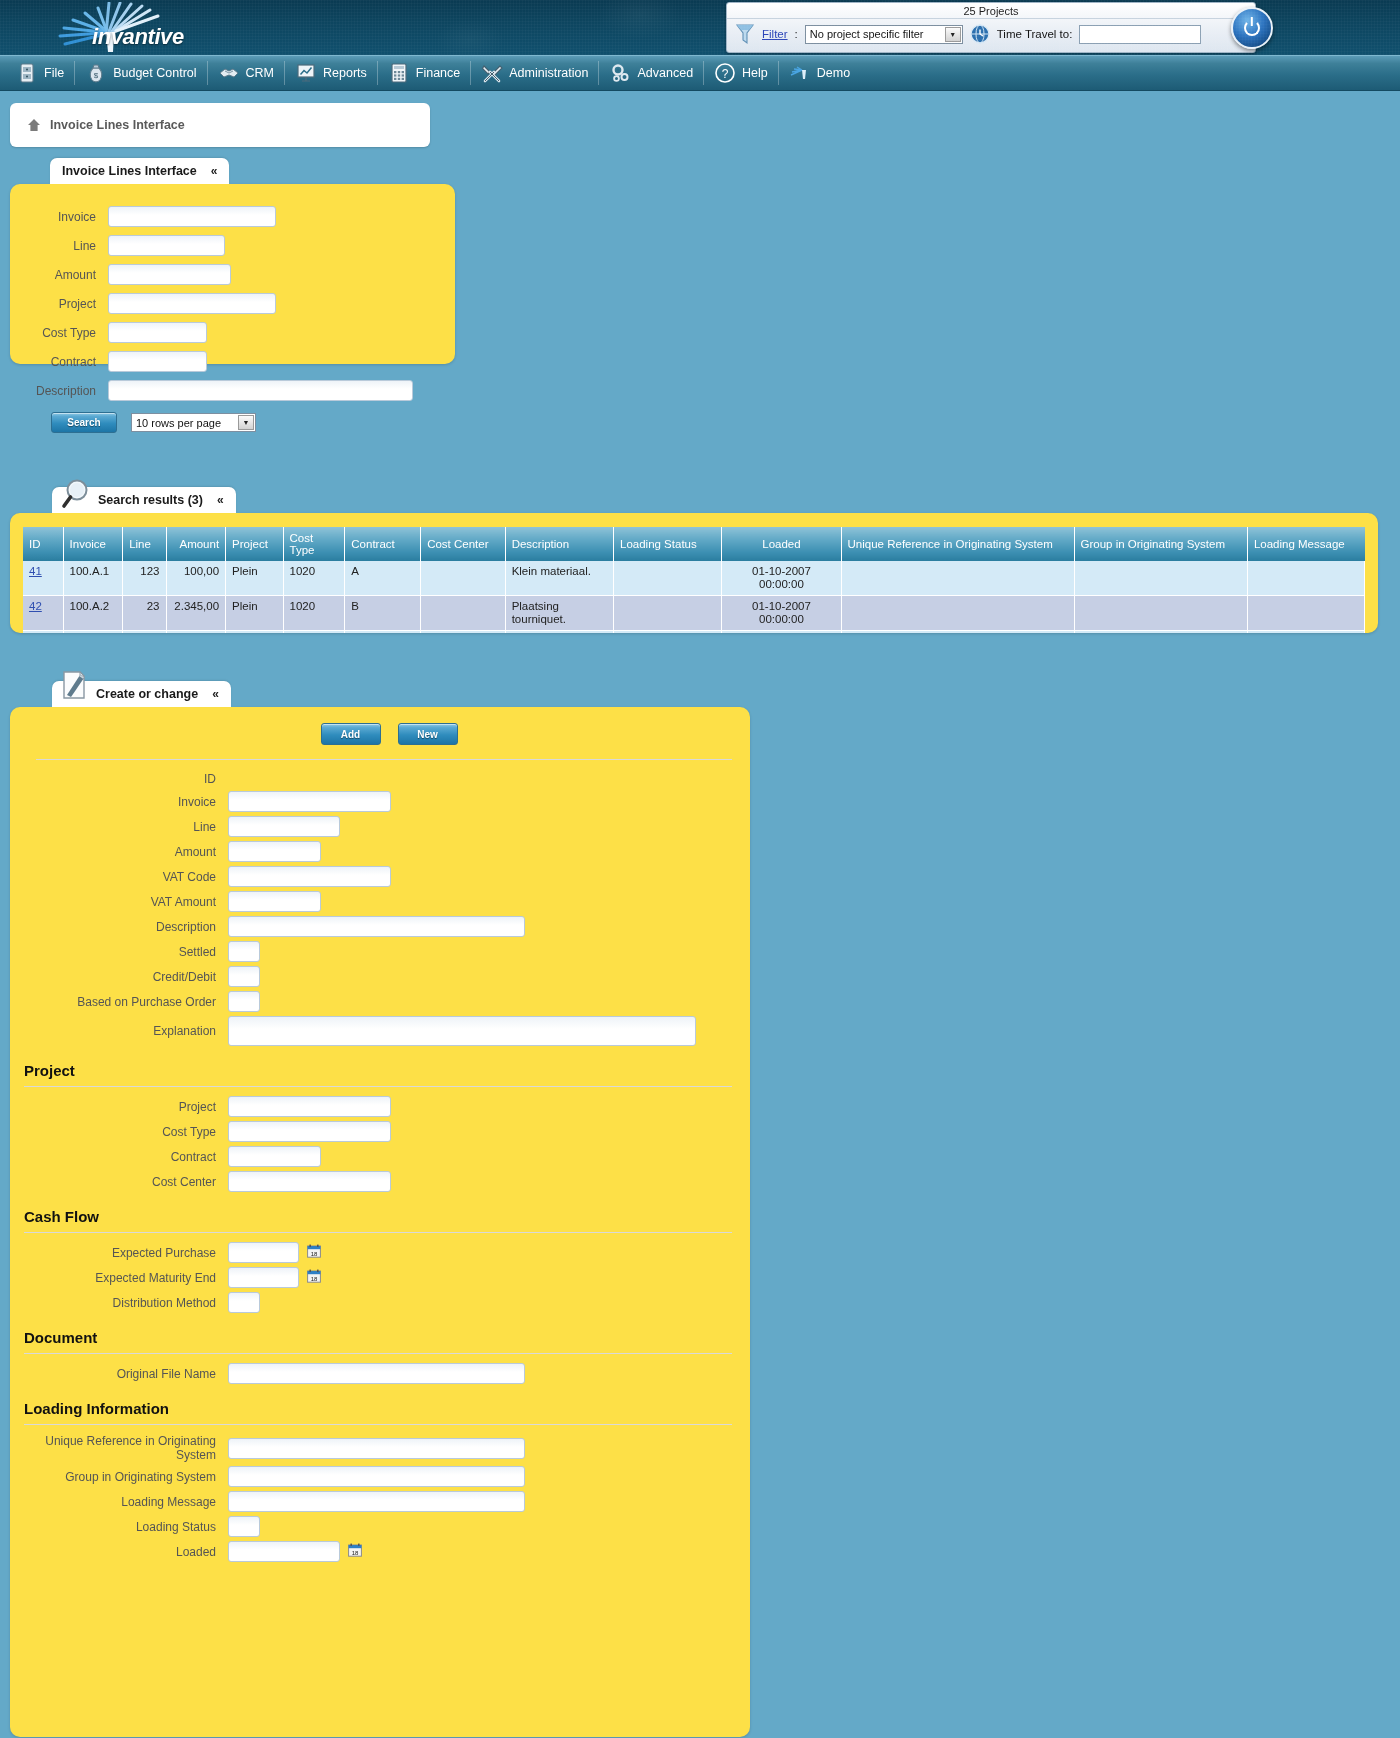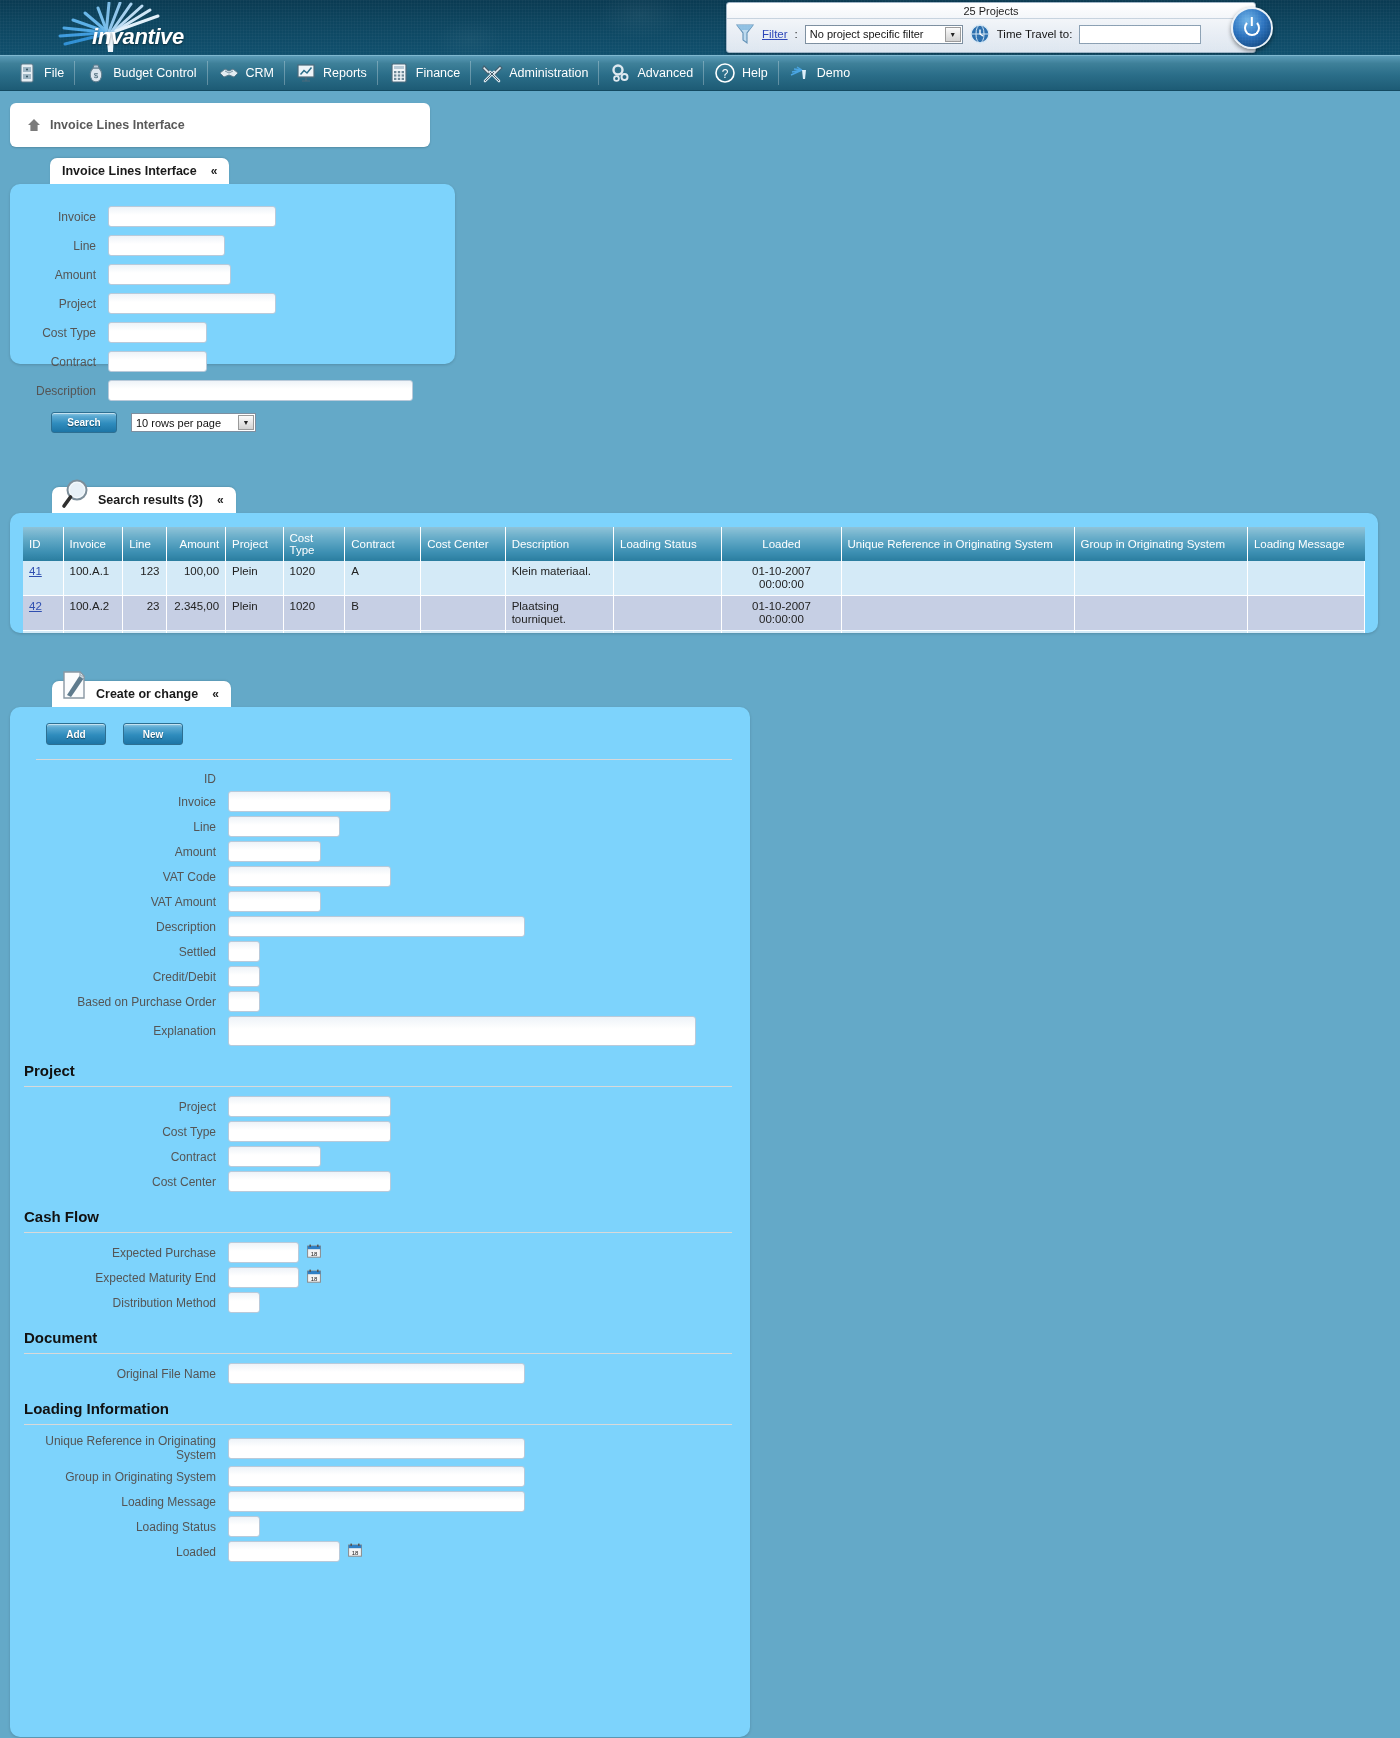--- a/index.html
+++ b/index.html
@@ -158,21 +158,21 @@
     font-size:12.5px; font-weight:bold; color:#1a1a1a;
     z-index:3;
     box-shadow:0 -1px 2px rgba(0,0,0,.10);
   }
   .chev {
     margin-left:14px; font-size:12px; color:#222; font-weight:bold;
     cursor:pointer;
   }
   .panel-body {
     position:absolute;
-    background:#7dd3fc;
+    background:#fde047;
     border-radius:10px;
     z-index:2;
     box-shadow:0 1px 3px rgba(0,0,0,.16);
   }
 
   
   .srch-row { display:flex; align-items:center; margin-bottom:8px; }
   .srch-lbl {
     width:90px; text-align:right; padding-right:12px;
     font-size:12px; color:#555;
@@ -551,21 +551,21 @@
       <path d="M6 4 H22 L26 8 V30 H6 Z" fill="#fbfcfd" stroke="#8a98a3" stroke-width="1.4"></path>
       <path d="M22 4 V8 H26 Z" fill="#d9e3ea" stroke="#8a98a3" stroke-width="1"></path>
       <path d="M9 27 L22 7 L26 10 L13 29 Z" fill="#5f7b8d"></path>
       <path d="M9 27 L12 28.6 L13 29 Z" fill="#2b2b2b"></path>
       <path d="M21.5 7.5 L25.5 10.2" stroke="#cdd7de" stroke-width="1.4"></path>
     </svg>
     <span>Create or change</span>
     <span class="chev">«</span>
   </div>
   <div class="panel-body" style="left:10px; top:616px; width:740px; height:1030px; padding:16px 18px 0 10px;">
-    <div style="display:flex; gap:17px; padding-left:26px;">
+    <div style="display:flex; gap:17px; padding-left:26px;justify-content:center;">
       <div class="btn-blue" style="width:60px; height:22px;">
         <span>Add</span>
       </div>
       <div class="btn-blue" style="width:60px; height:22px;">
         <span>New</span>
       </div>
     </div>
     <div style="height:1px; background:#d9d9d9; margin:14px 0 10px 16px;"></div>
     <div id="edit-main">
         <div class="f-row">

